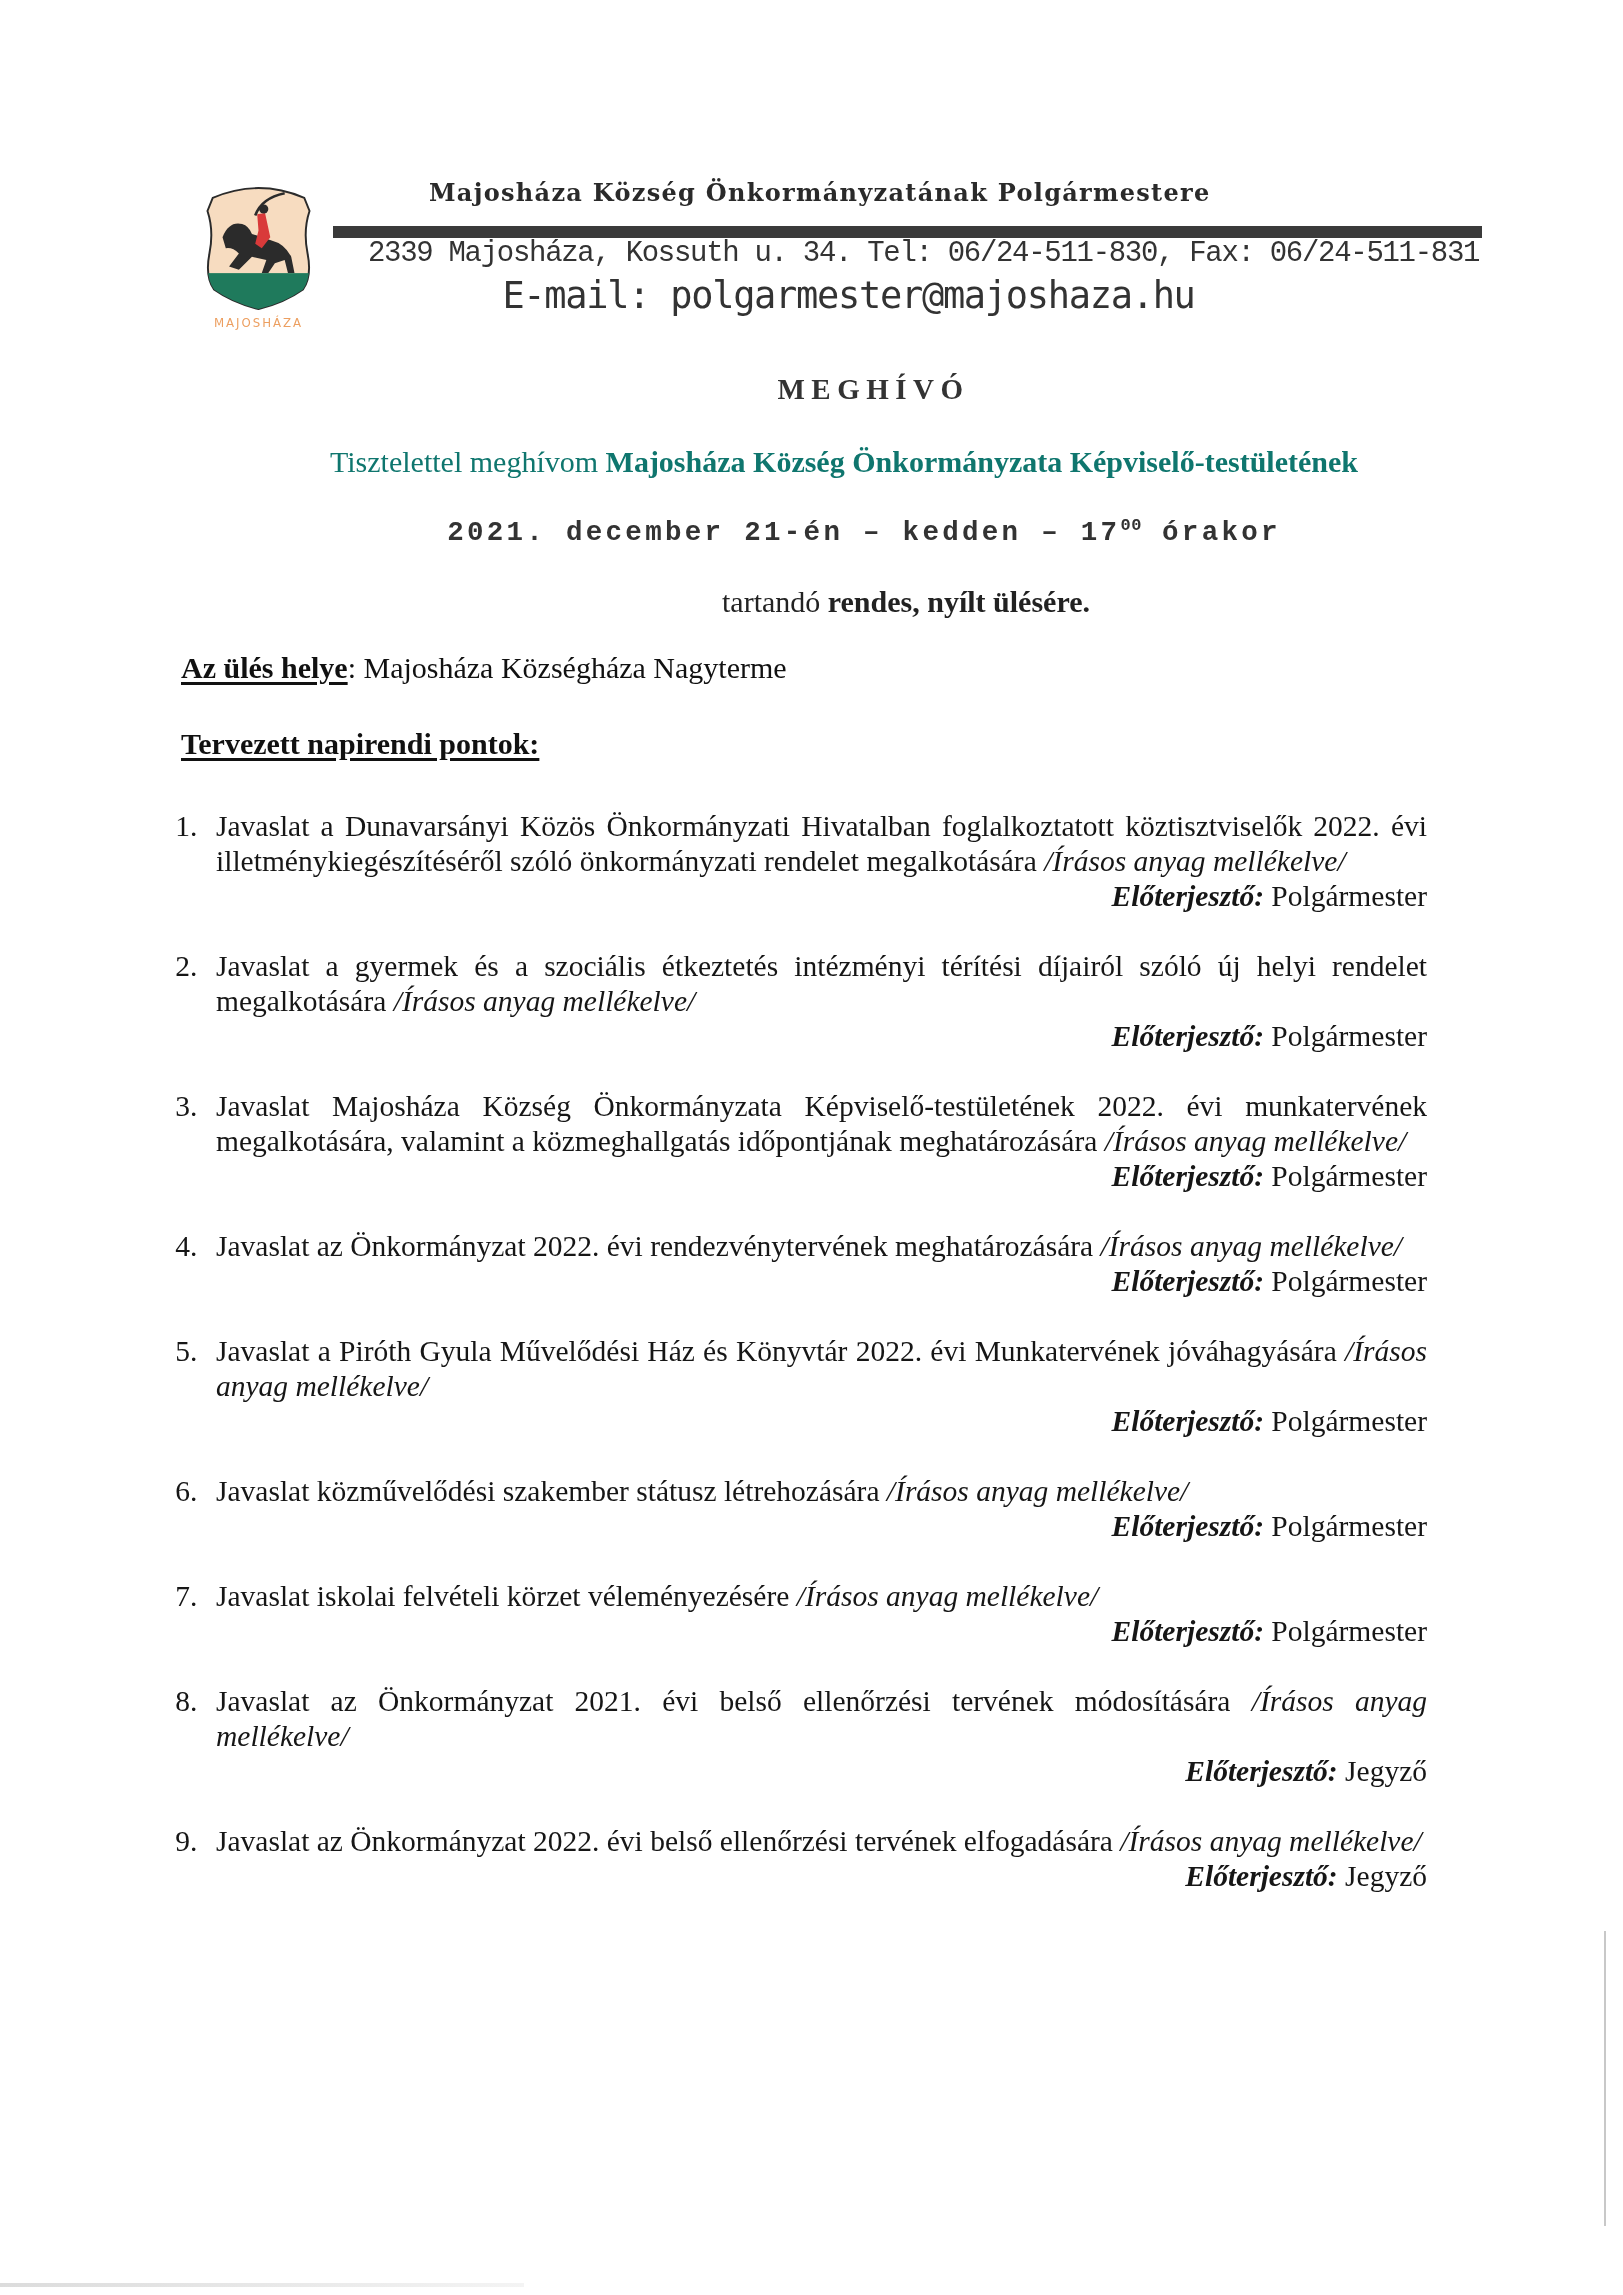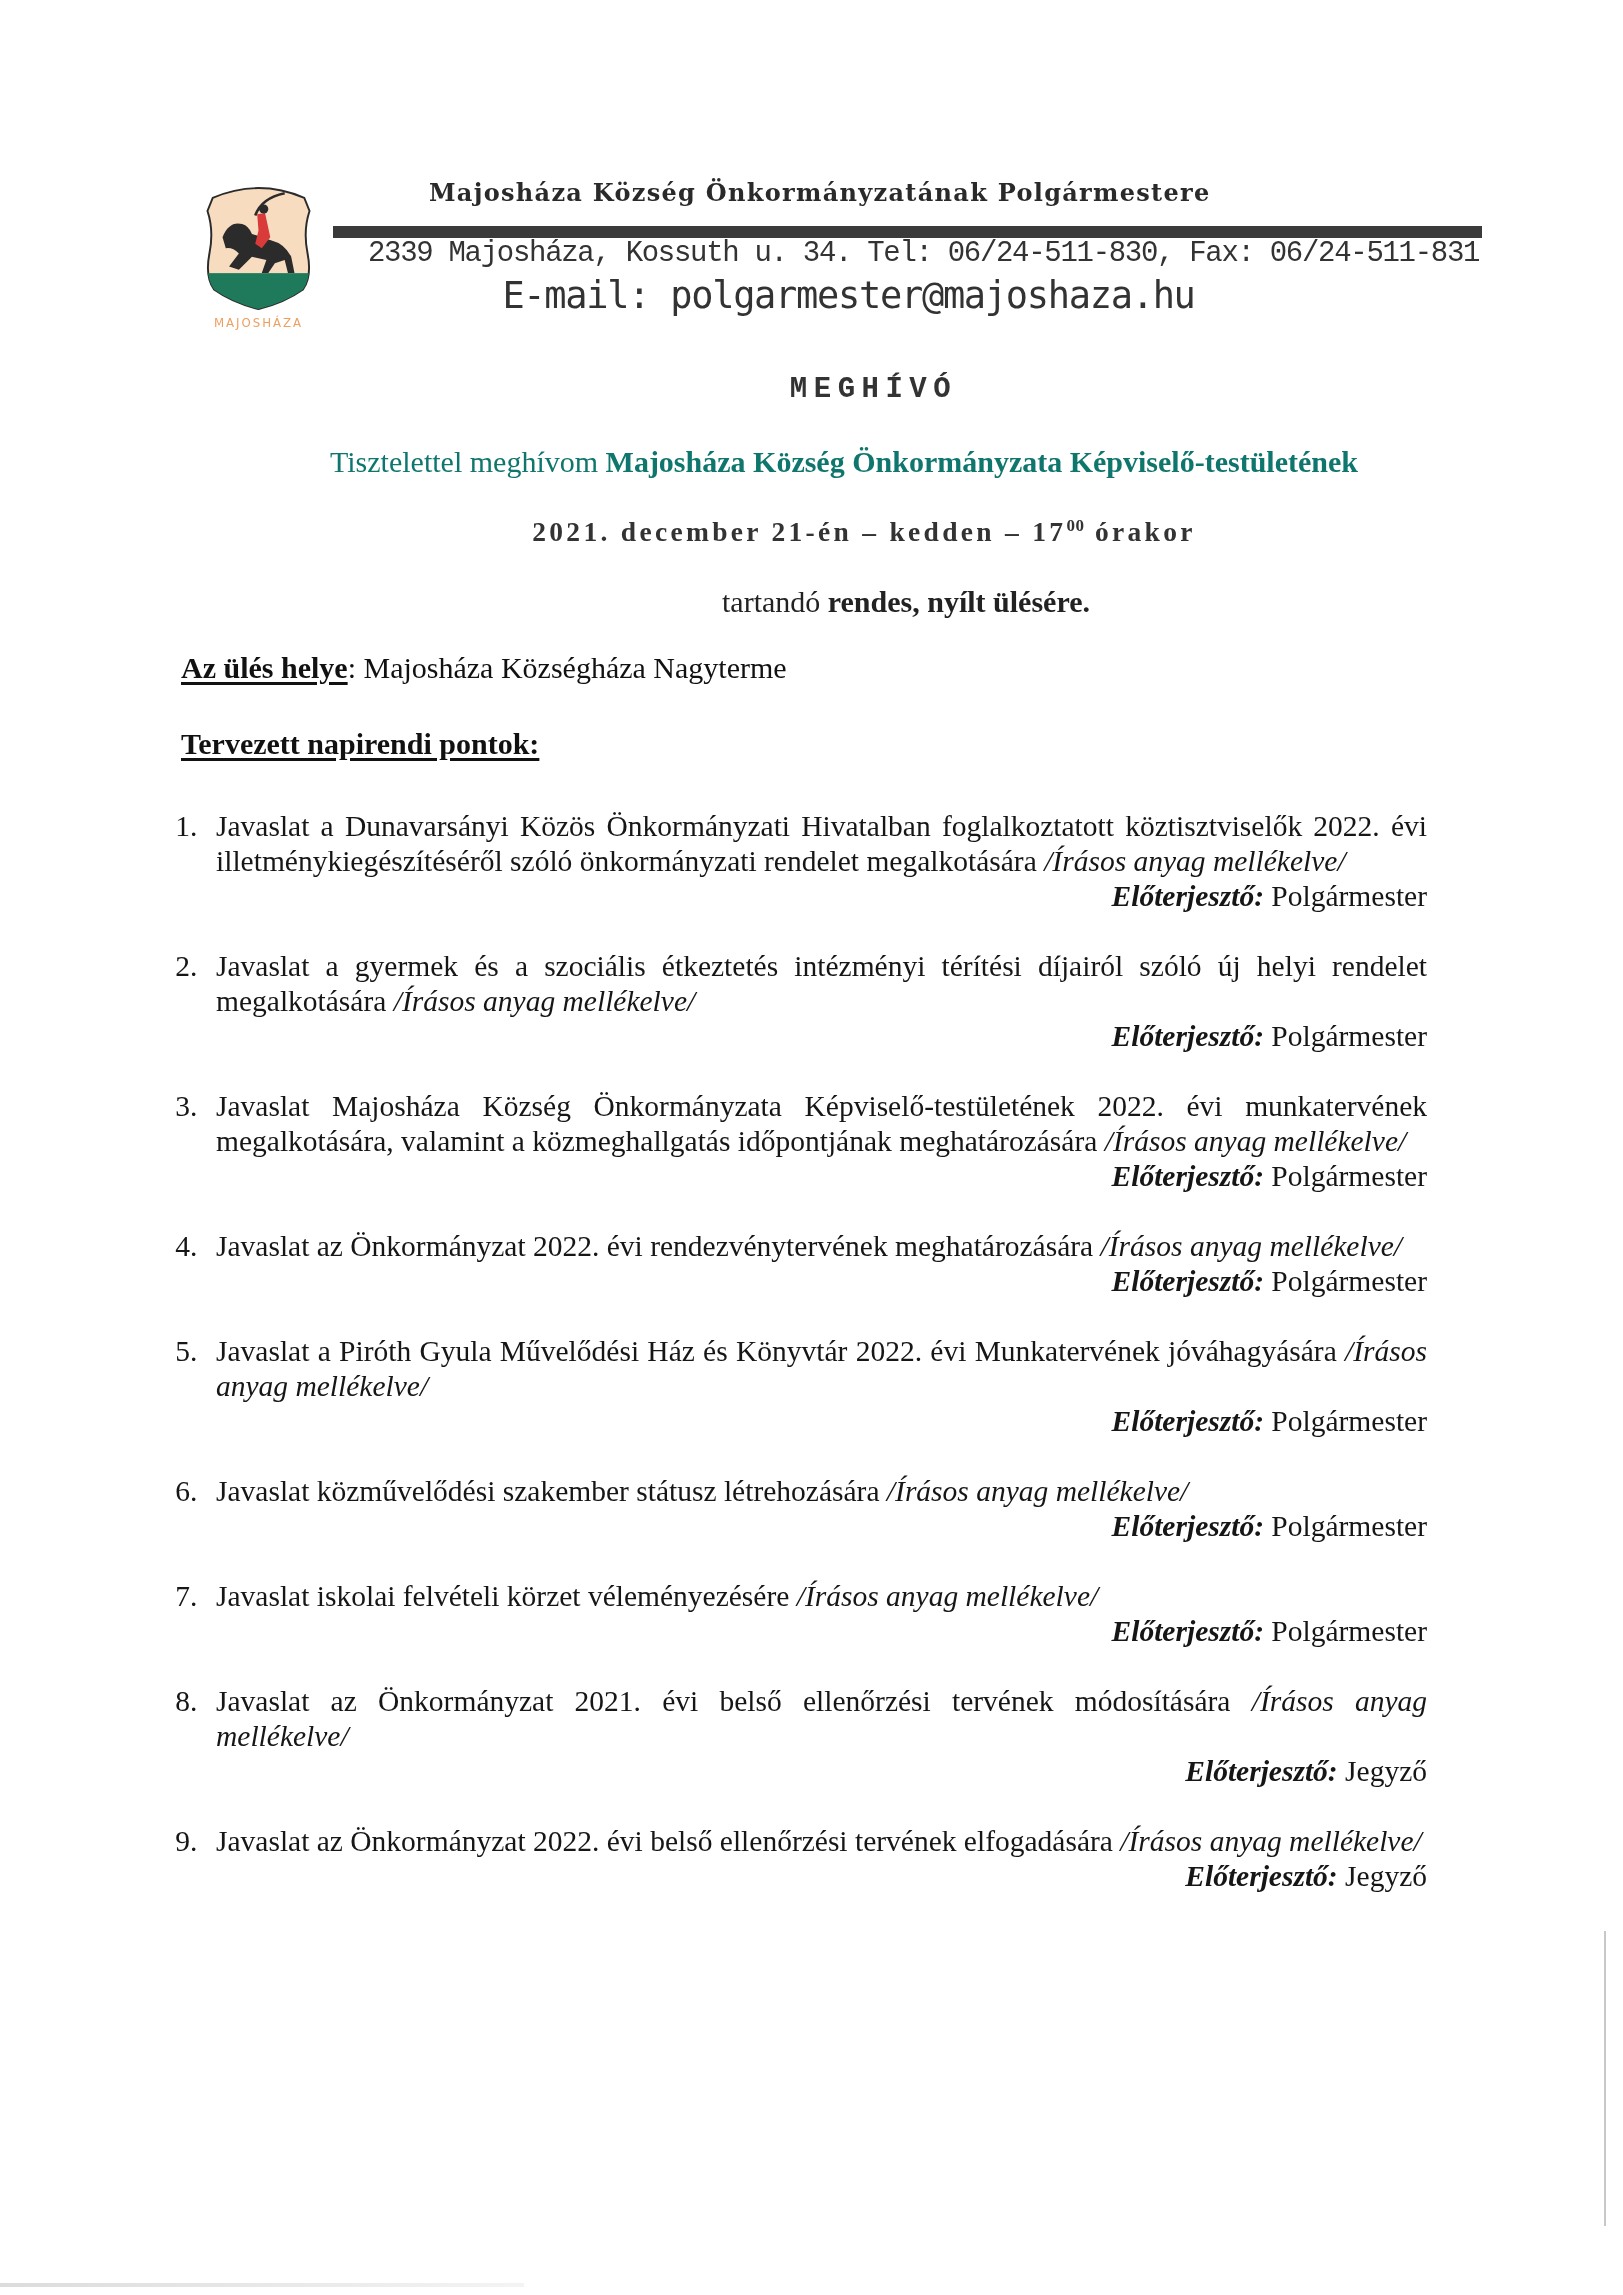--- a/index.html
+++ b/index.html
@@ -67,42 +67,42 @@
       letter-spacing: -1.3px;
     }
     .email-line span { display: inline; }
 
     
     .title {
       position: absolute;
       left: 0; top: 373px; width: 1623px;
       text-align: center;
       padding-left: 124px; box-sizing: border-box;
-      font-family: Liberation Mono, monospace;
+      font-family: Liberation Serif, serif;
       font-weight: bold;
       font-size: 29px;
       letter-spacing: 6.5px;
       color: #333;
     }
     .intro {
       position: absolute;
       left: 0; top: 445px; width: 1623px;
       text-align: center;
       padding-left: 65px; box-sizing: border-box;
       font-size: 30px;
       color: #0f766e;
       white-space: nowrap;
     }
     .intro b { font-weight: bold; }
     .date-line {
       position: absolute;
       left: 0; top: 516px; width: 1623px;
       text-align: center;
       padding-left: 105px; box-sizing: border-box;
-      font-family: Liberation Serif, serif;
+      font-family: Liberation Mono, monospace;
       font-weight: bold;
       font-size: 27.5px;
       letter-spacing: 3.3px;
       color: #333;
       white-space: nowrap;
     }
     .date-line sup { font-size: 17px; letter-spacing: 0.7px; }
     .session-line {
       position: absolute;
       left: 16px; top: 585px; width: 1623px;

